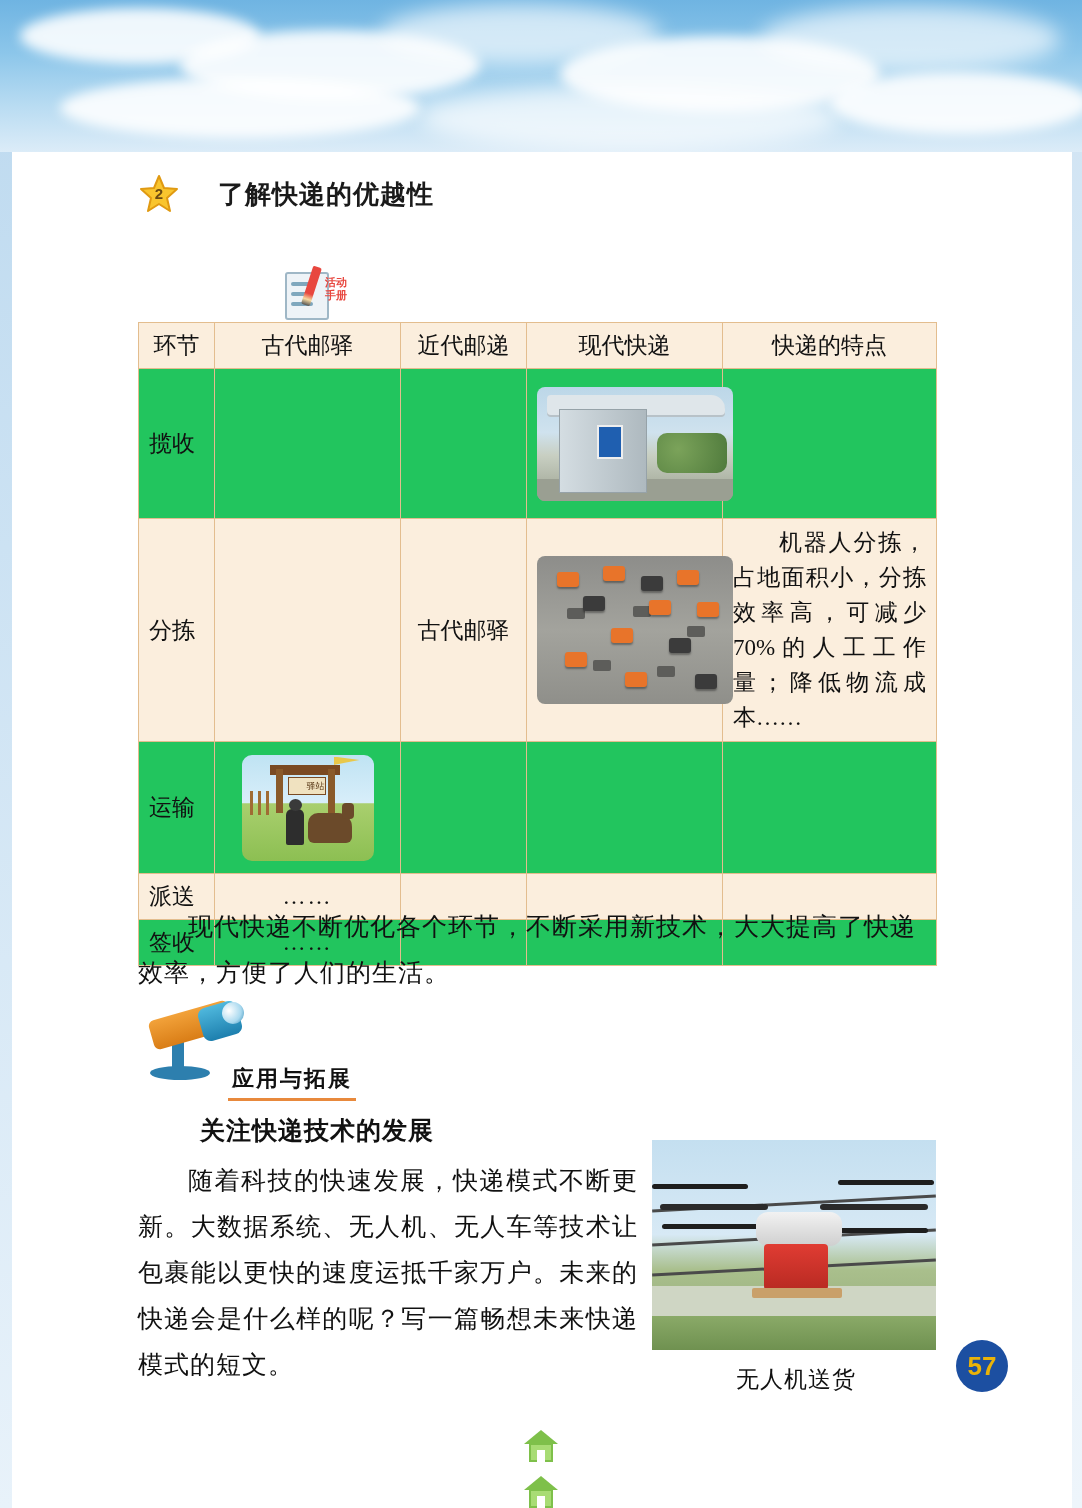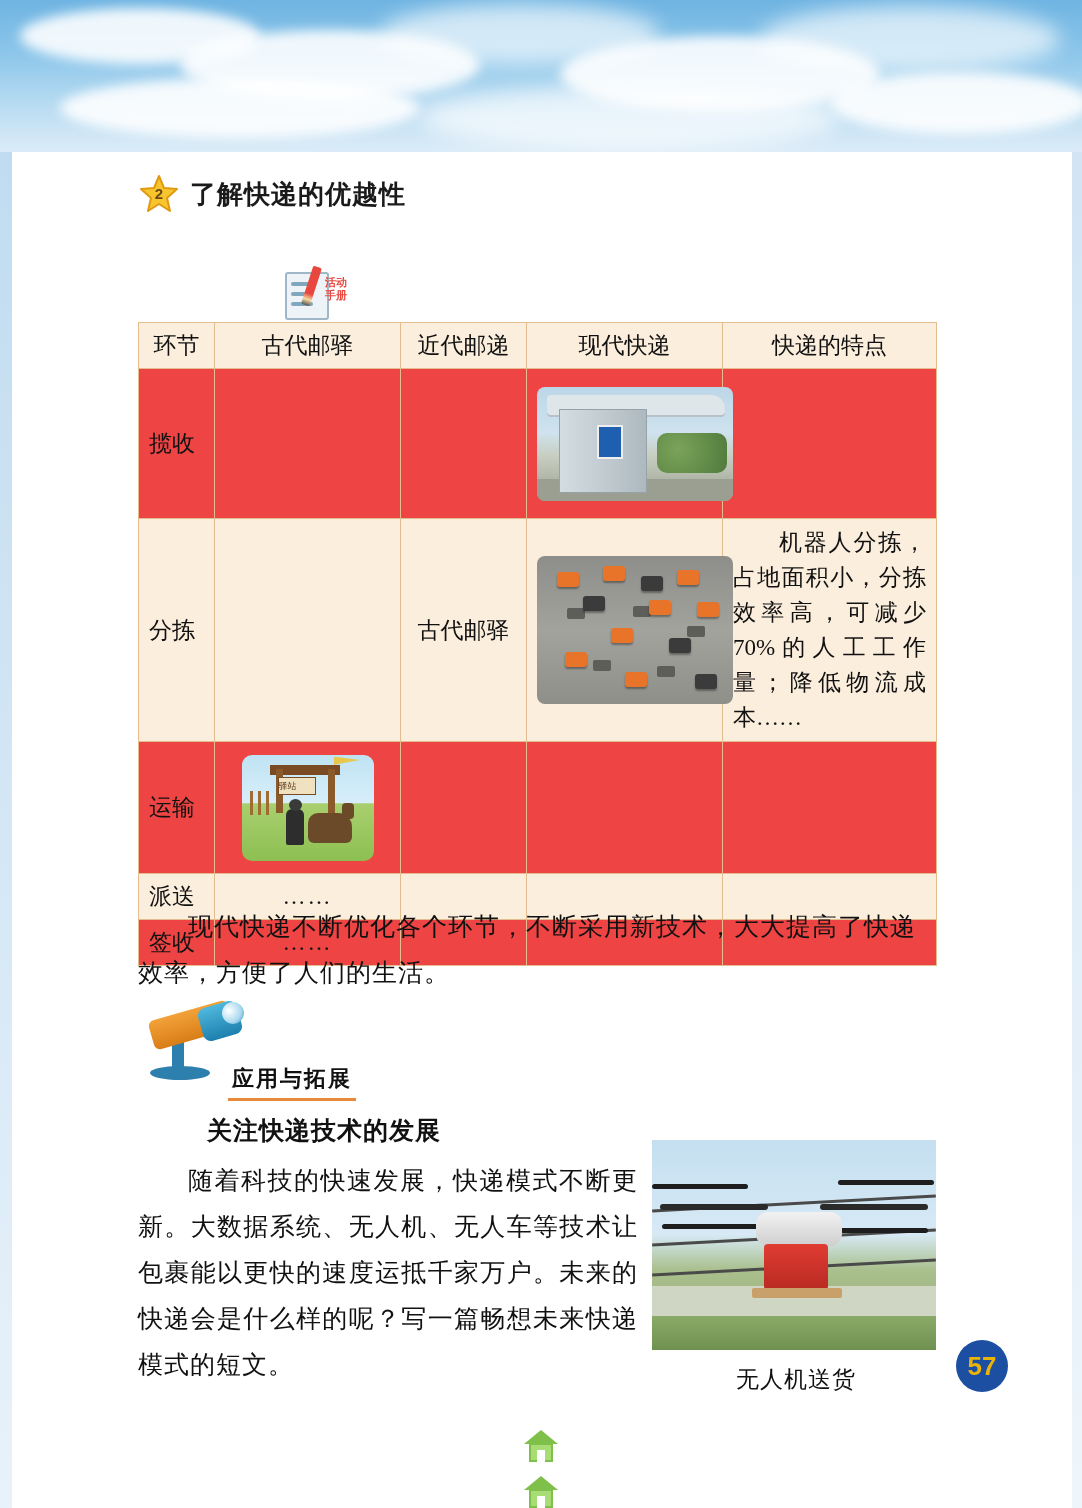--- a/index.html
+++ b/index.html
@@ -80,20 +80,21 @@
     font-weight: bold;
     padding-bottom: 2px;
     box-sizing: border-box;
   }
   .section-title {
     font-family: "Liberation Sans", sans-serif;
     font-size: 26px;
     font-weight: bold;
     color: #1a1a1a;
     letter-spacing: 1px;
+    margin-left: 28px;
   }
 
   .para {
     position: absolute;
     font-family: "Liberation Serif", serif;
     font-size: 25px;
     color: #111;
     line-height: 46px;
     letter-spacing: 1px;
   }
@@ -153,21 +154,21 @@
     padding: 6px 10px;
     box-sizing: border-box;
   }
   .th-row td {
     background: #fbeedd;
     text-align: center;
     font-size: 23px;
     height: 46px;
   }
   .row-shade td { background: #fbeedd; }
-  .row-plain td { background: #ef4444; }
+  .row-plain td { background: #22c55e; }
   .cell-label { text-align: left; padding-left: 14px; }
   .cell-center { text-align: center; }
   .cell-feature {
     text-align: justify;
     font-size: 23px;
     line-height: 35px;
     text-indent: 46px;
     padding: 8px 12px;
   }
   .dots { letter-spacing: 2px; font-size: 22px; }
@@ -233,24 +234,24 @@
     position: relative;
     overflow: hidden;
   }
   .station .gate {
     position: absolute; left: 28px; top: 10px; width: 70px; height: 10px;
     background: #7a4a22;
   }
   .station .post-l { position: absolute; left: 34px; top: 14px; width: 7px; height: 44px; background: #8a5a2a; }
   .station .post-r { position: absolute; left: 86px; top: 14px; width: 7px; height: 44px; background: #8a5a2a; }
   .station .sign {
-    position: absolute; left: 36px; top: 22px; width: 36px; height: 16px;
+    position: absolute; left: 46px; top: 22px; width: 36px; height: 16px;
     background: #f0e2c0; border: 1px solid #7a4a22;
     font-family: Liberation Serif, serif; font-size: 9px; color: #5a3a18;
-    text-align: left; line-height: 16px;
+    text-align: right; line-height: 16px;
   }
   .station .flag {
     position: absolute; left: 92px; top: 2px; width: 26px; height: 14px;
     background: #e8c84a; clip-path: polygon(0 0, 100% 25%, 0 60%);
   }
   .station .fence {
     position: absolute; left: 8px; top: 36px; width: 24px; height: 24px;
     background: repeating-linear-gradient(to right, #a06c34 0 3px, transparent 3px 8px);
   }
   .station .horse {
@@ -561,21 +562,21 @@
 
   <div class="telescope" style="left:144px; top:852px;">
     <div class="tele-base"></div>
     <div class="tele-stand"></div>
     <div class="tele-tube"></div>
     <div class="tele-tube2"></div>
     <div class="tele-lens"></div>
   </div>
   <div class="tag-box" style="left:228px; top:912px;">应用与拓展</div>
 
-  <div class="sub-head" style="left:207px; top:962px;">关注快递技术的发展</div>
+  <div class="sub-head" style="left:200px; top:962px;">关注快递技术的发展</div>
 
   <div class="para indent" style="left:138px; top:1006px; width:500px; text-align:justify;">随着科技的快速发展，快递模式不断更新。大数据系统、无人机、无人车等技术让包裹能以更快的速度运抵千家万户。未来的快递会是什么样的呢？写一篇畅想未来快递模式的短文。</div>
 
   <div class="drone-photo" style="left:652px; top:988px;">
     <div class="grass"></div>
     <div class="house-bg"></div>
     <div class="wire" style="top:62px;"></div>
     <div class="wire" style="top:96px;"></div>
     <div class="wire" style="top:126px;"></div>
     <div class="drone-arm" style="left:8px;"></div>

